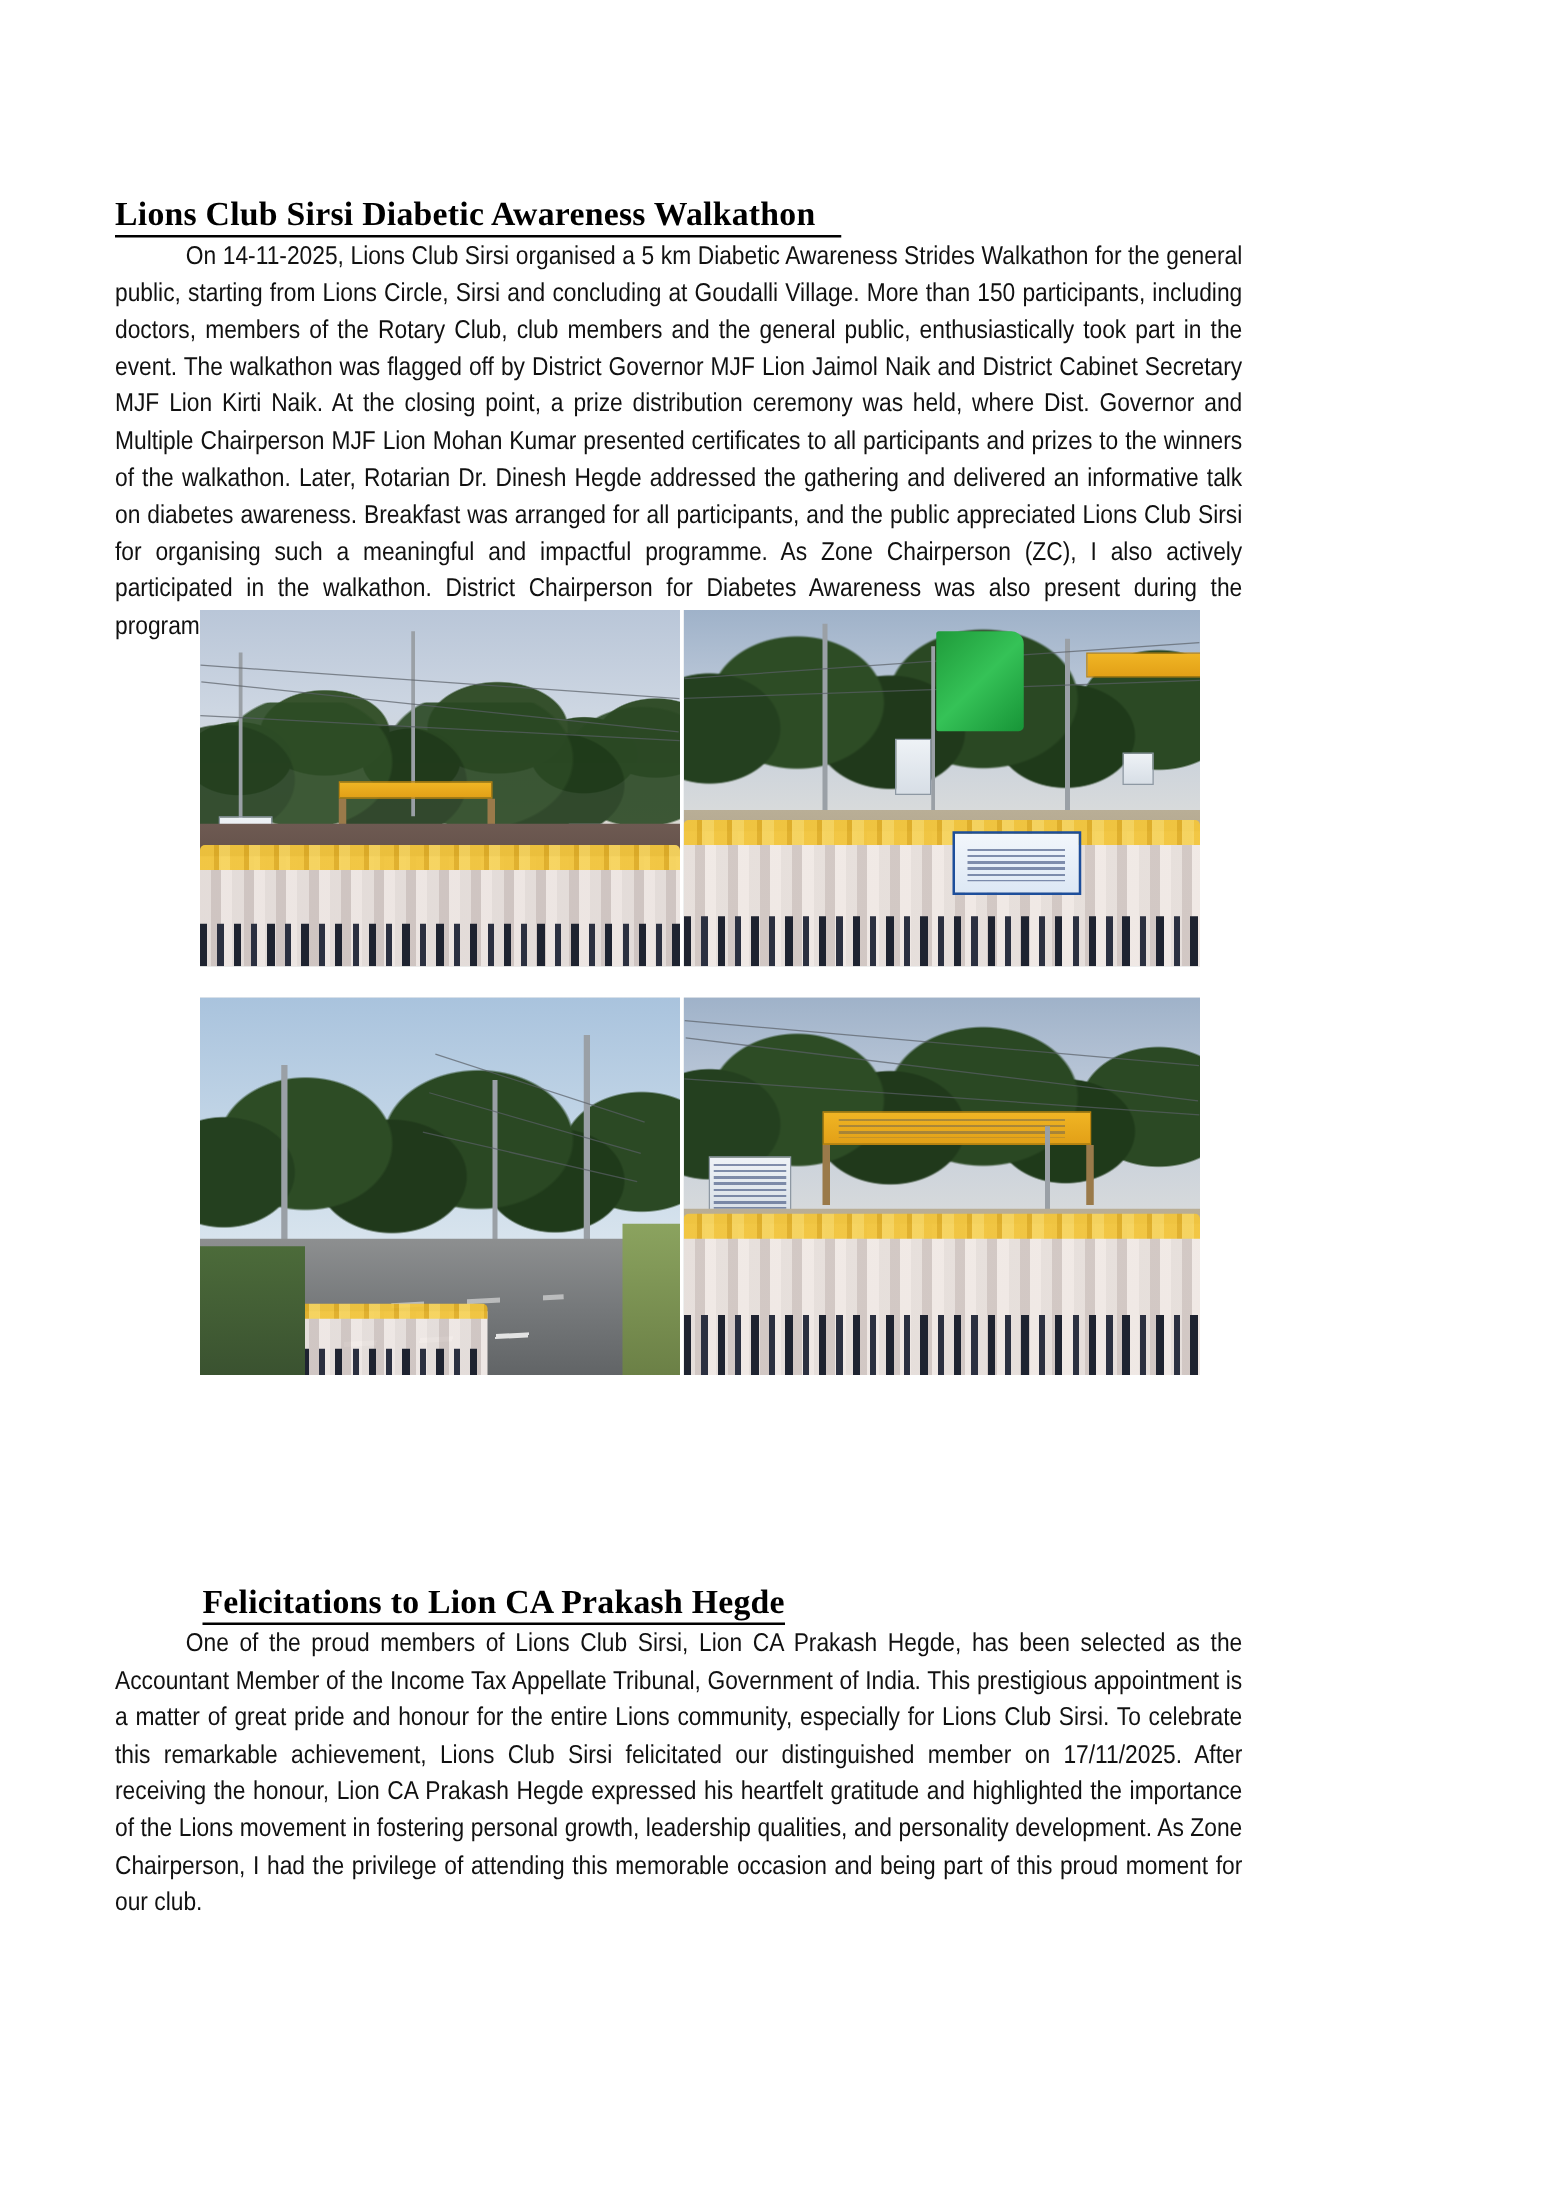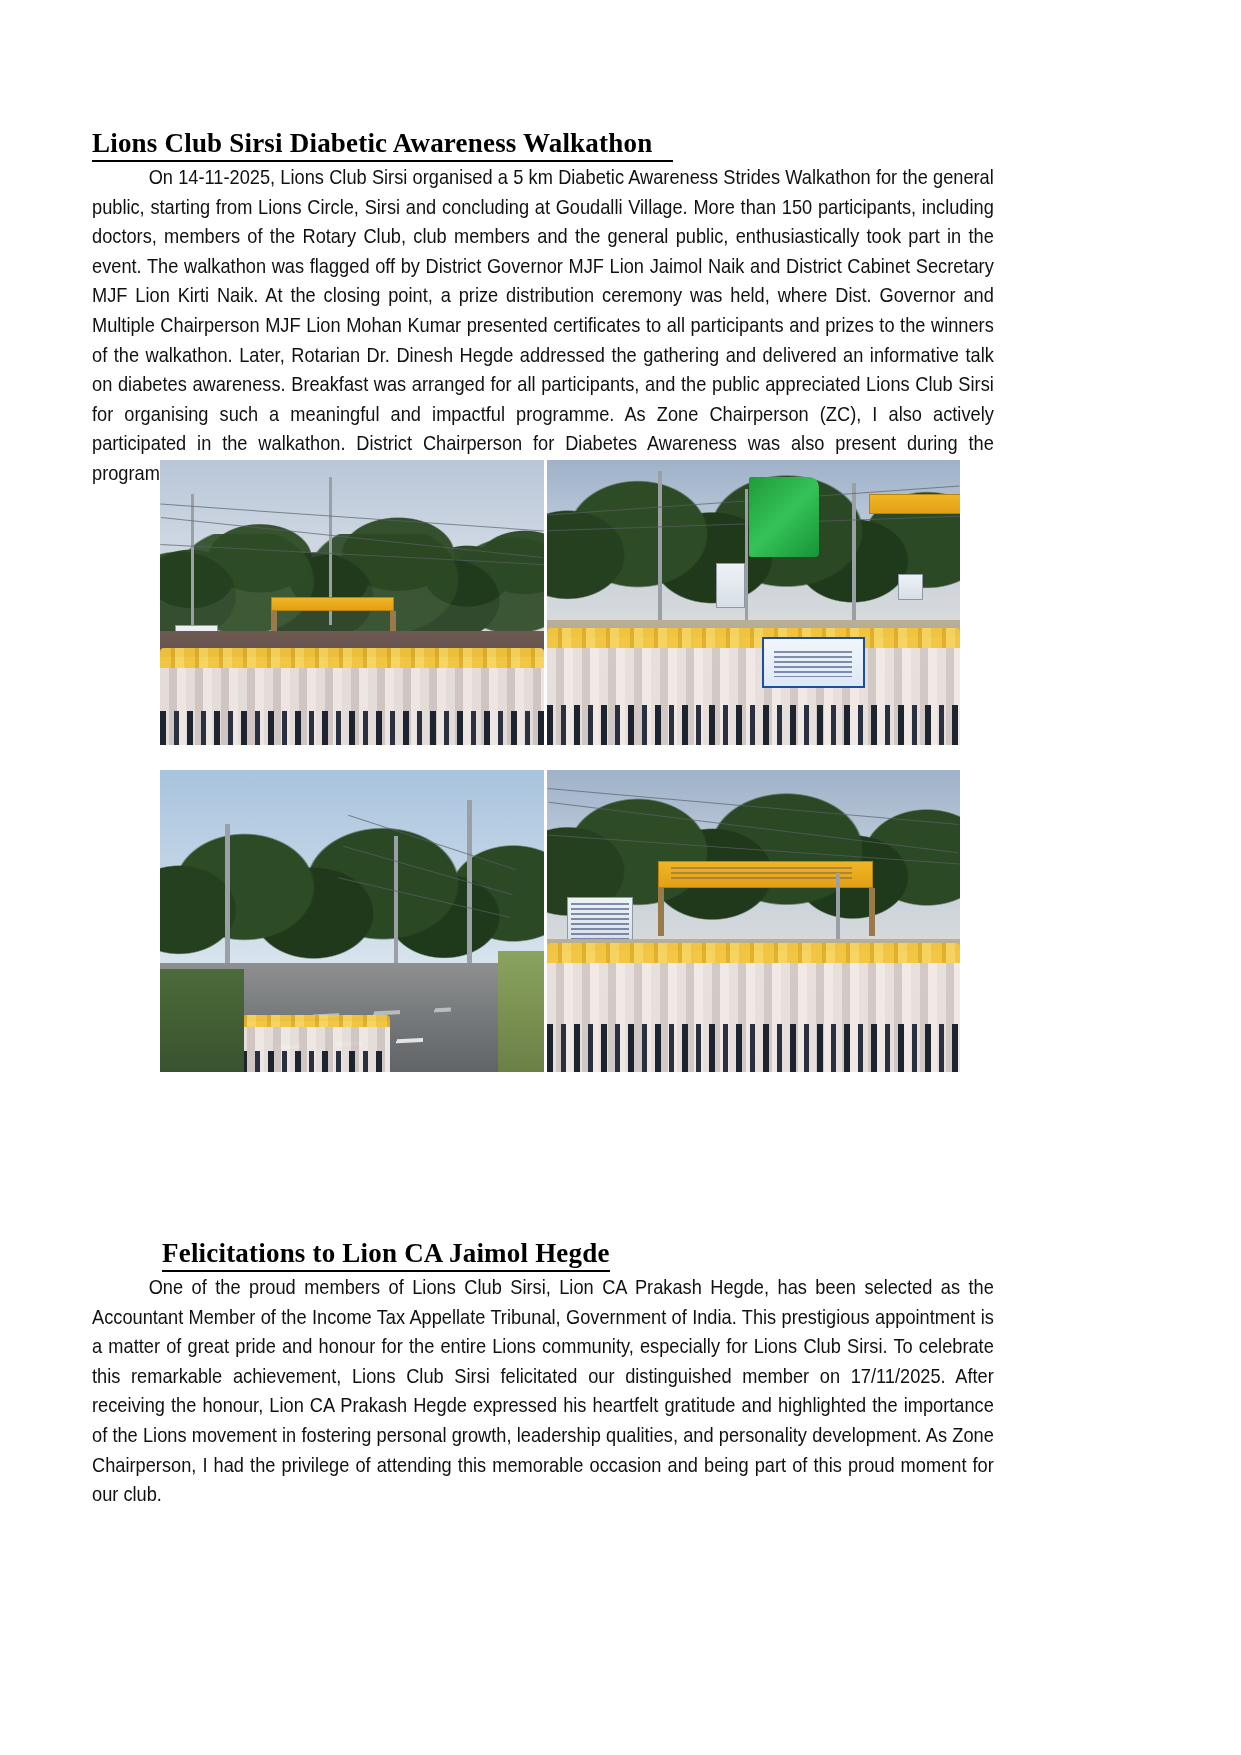--- a/index.html
+++ b/index.html
@@ -12,20 +12,21 @@
     height: 1755px;
     position: relative;
     font-family: "Liberation Sans", sans-serif;
     overflow: hidden;
   }
   .page {
     position: absolute;
     inset: 0;
     background: #ffffff;
     padding: 12px;
+    margin-top: 28px;
   }
   .content {
     position: absolute;
     left: 92px;
     top: 128px;
     width: 902px;
   }
 
   
   h1.doc-heading, h2.doc-heading {
@@ -318,19 +319,19 @@
         <div class="crowd" style="height:40%"></div>
         <div class="caps" style="bottom:36%"></div>
         <div class="legs" style="height:16%"></div>
       </div>
     </div>
   </div>
 
   <div class="content" style="top:1238px">
 
     <div class="heading-2-wrap">
-      <h2 class="doc-heading"><span class="heading-underline">Felicitations to Lion CA Jaimol Hegde</span></h2>
+      <h2 class="doc-heading"><span class="heading-underline">Felicitations to Lion CA Prakash Hegde</span></h2>
     </div>
 
     <p class="body-par par-2"><span class="indent"></span><span>One of the proud members of Lions Club Sirsi, Lion CA Prakash Hegde, has been selected as the Accountant Member of the Income Tax Appellate Tribunal, Government of India. This prestigious appointment is a matter of great pride and honour for the entire Lions community, especially for Lions Club Sirsi. To celebrate this remarkable achievement, Lions Club Sirsi felicitated our distinguished member on 17/11/2025. After receiving the honour, Lion CA Prakash Hegde expressed his heartfelt gratitude and highlighted the importance of the Lions movement in fostering personal growth, leadership qualities, and personality development. As Zone Chairperson, I had the privilege of attending this memorable occasion and being part of this proud moment for our club.</span></p>
   </div>
 
 </div>
 
 </body></html>

